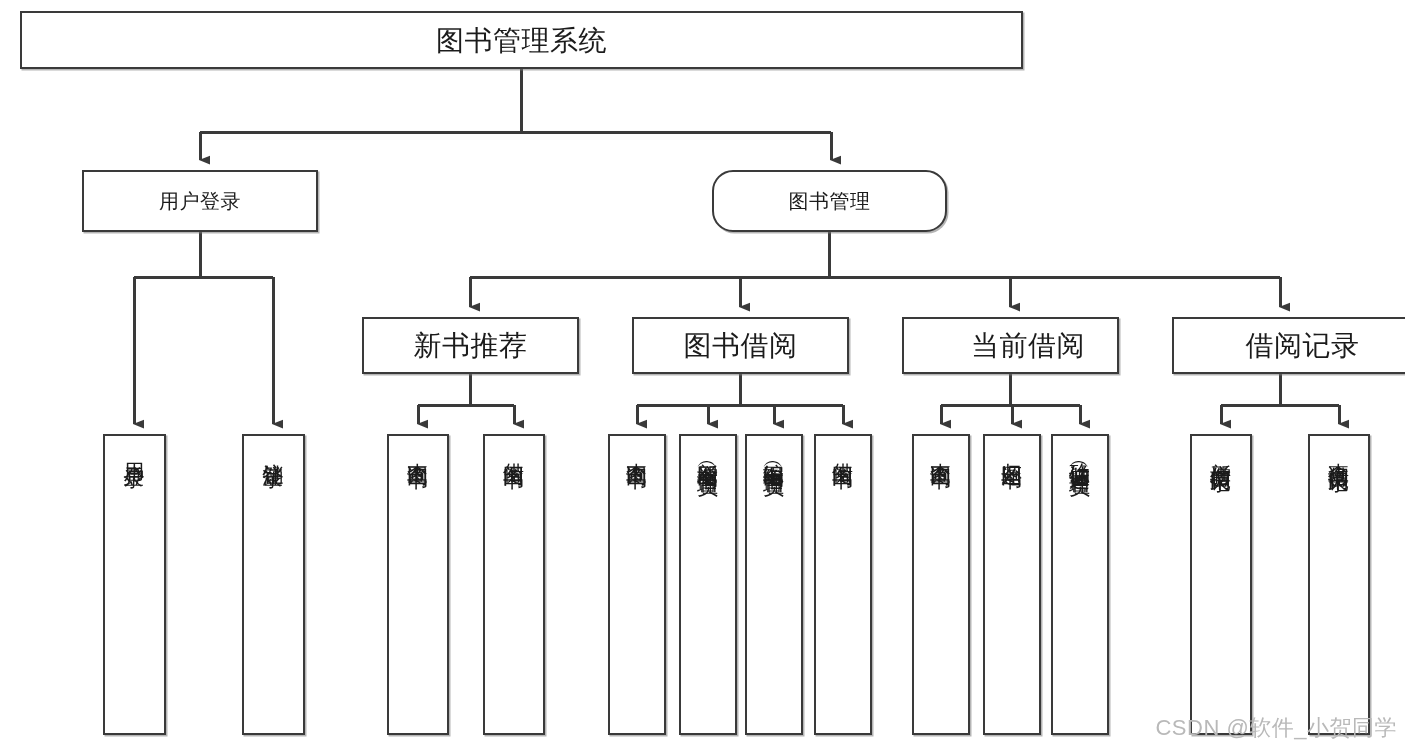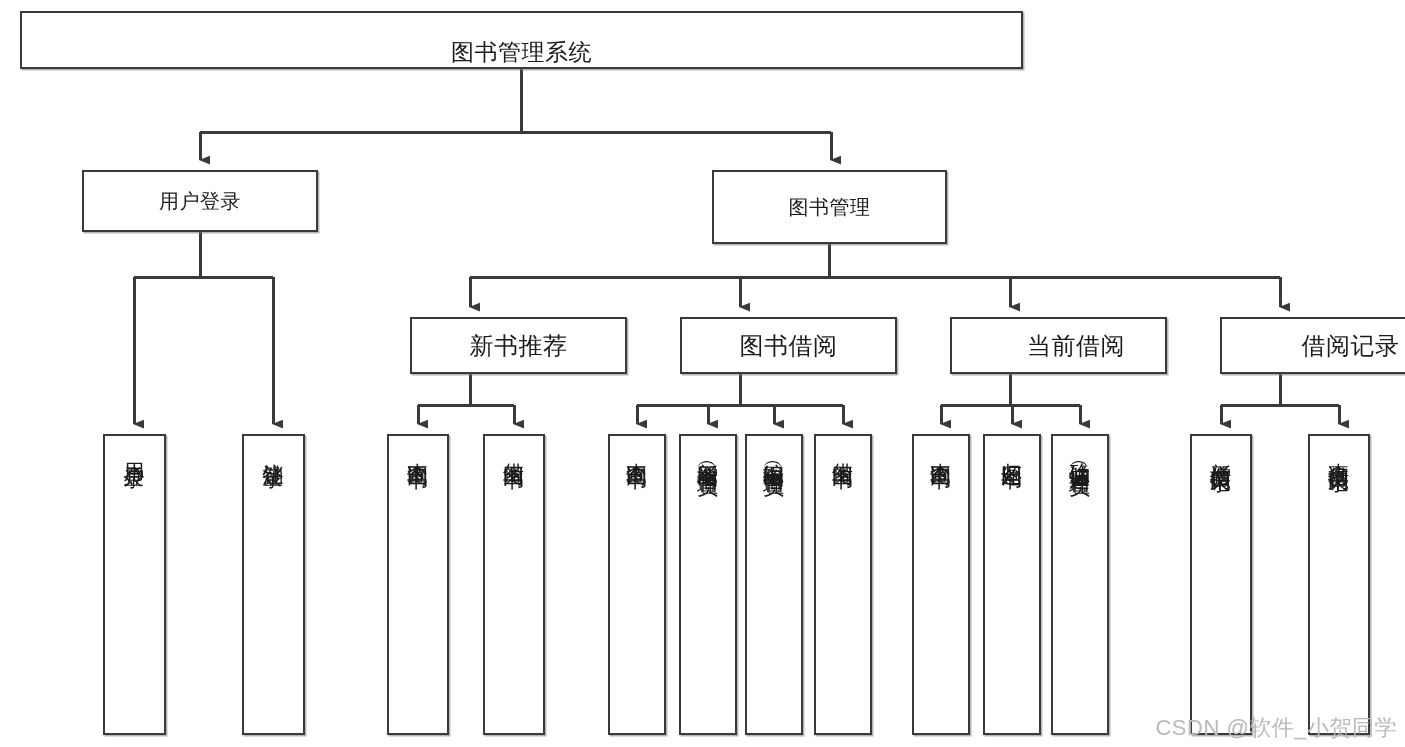--- a/index.html
+++ b/index.html
@@ -30,29 +30,27 @@
     box-sizing: border-box;
     background: #ffffff;
     border: 2px solid #3a3a3a;
     box-shadow: 1.5px 1.5px 0 rgba(120,120,120,0.55);
     display: flex;
     align-items: center;
     justify-content: center;
     color: #1b1b1b;
   }
   .node.root {
-    font-size: 23px;
-    align-items: flex-end;
+    font-size: 28px;
   }
   .node.level2 {
     font-size: 20px;
   }
   .node.level3 {
-    font-size: 24px;
-    margin-left: 48px;
+    font-size: 28px;
   }
   .node.leaf {
     align-items: flex-start;
     justify-content: center;
     padding-top: 10px;
   }
   .node-label {
     line-height: 1.25;
     letter-spacing: 0.5px;
     white-space: nowrap;
@@ -135,21 +133,21 @@
     </g>
   </svg>
 
   <div class="node root" style="left:20px; top:11px; width:1003px; height:58px;">
     <span class="node-label">图书管理系统</span>
   </div>
 
   <div class="node level2" style="left:82px; top:170px; width:236px; height:62px;">
     <span class="node-label">用户登录</span>
   </div>
-  <div class="node level2" style="left:712px; top:170px; width:235px; height:74px;">
+  <div class="node level2" style="left:712px; top:170px; width:235px; height:62px;border-radius:21px;">
     <span class="node-label">图书管理</span>
   </div>
 
   <div class="node level3" style="left:362px; top:317px; width:217px; height:57px;">
     <span class="node-label">新书推荐</span>
   </div>
   <div class="node level3" style="left:632px; top:317px; width:217px; height:57px;">
     <span class="node-label">图书借阅</span>
   </div>
   <div class="node level3" style="left:902px; top:317px; width:217px; height:57px;padding-left:35px;">

